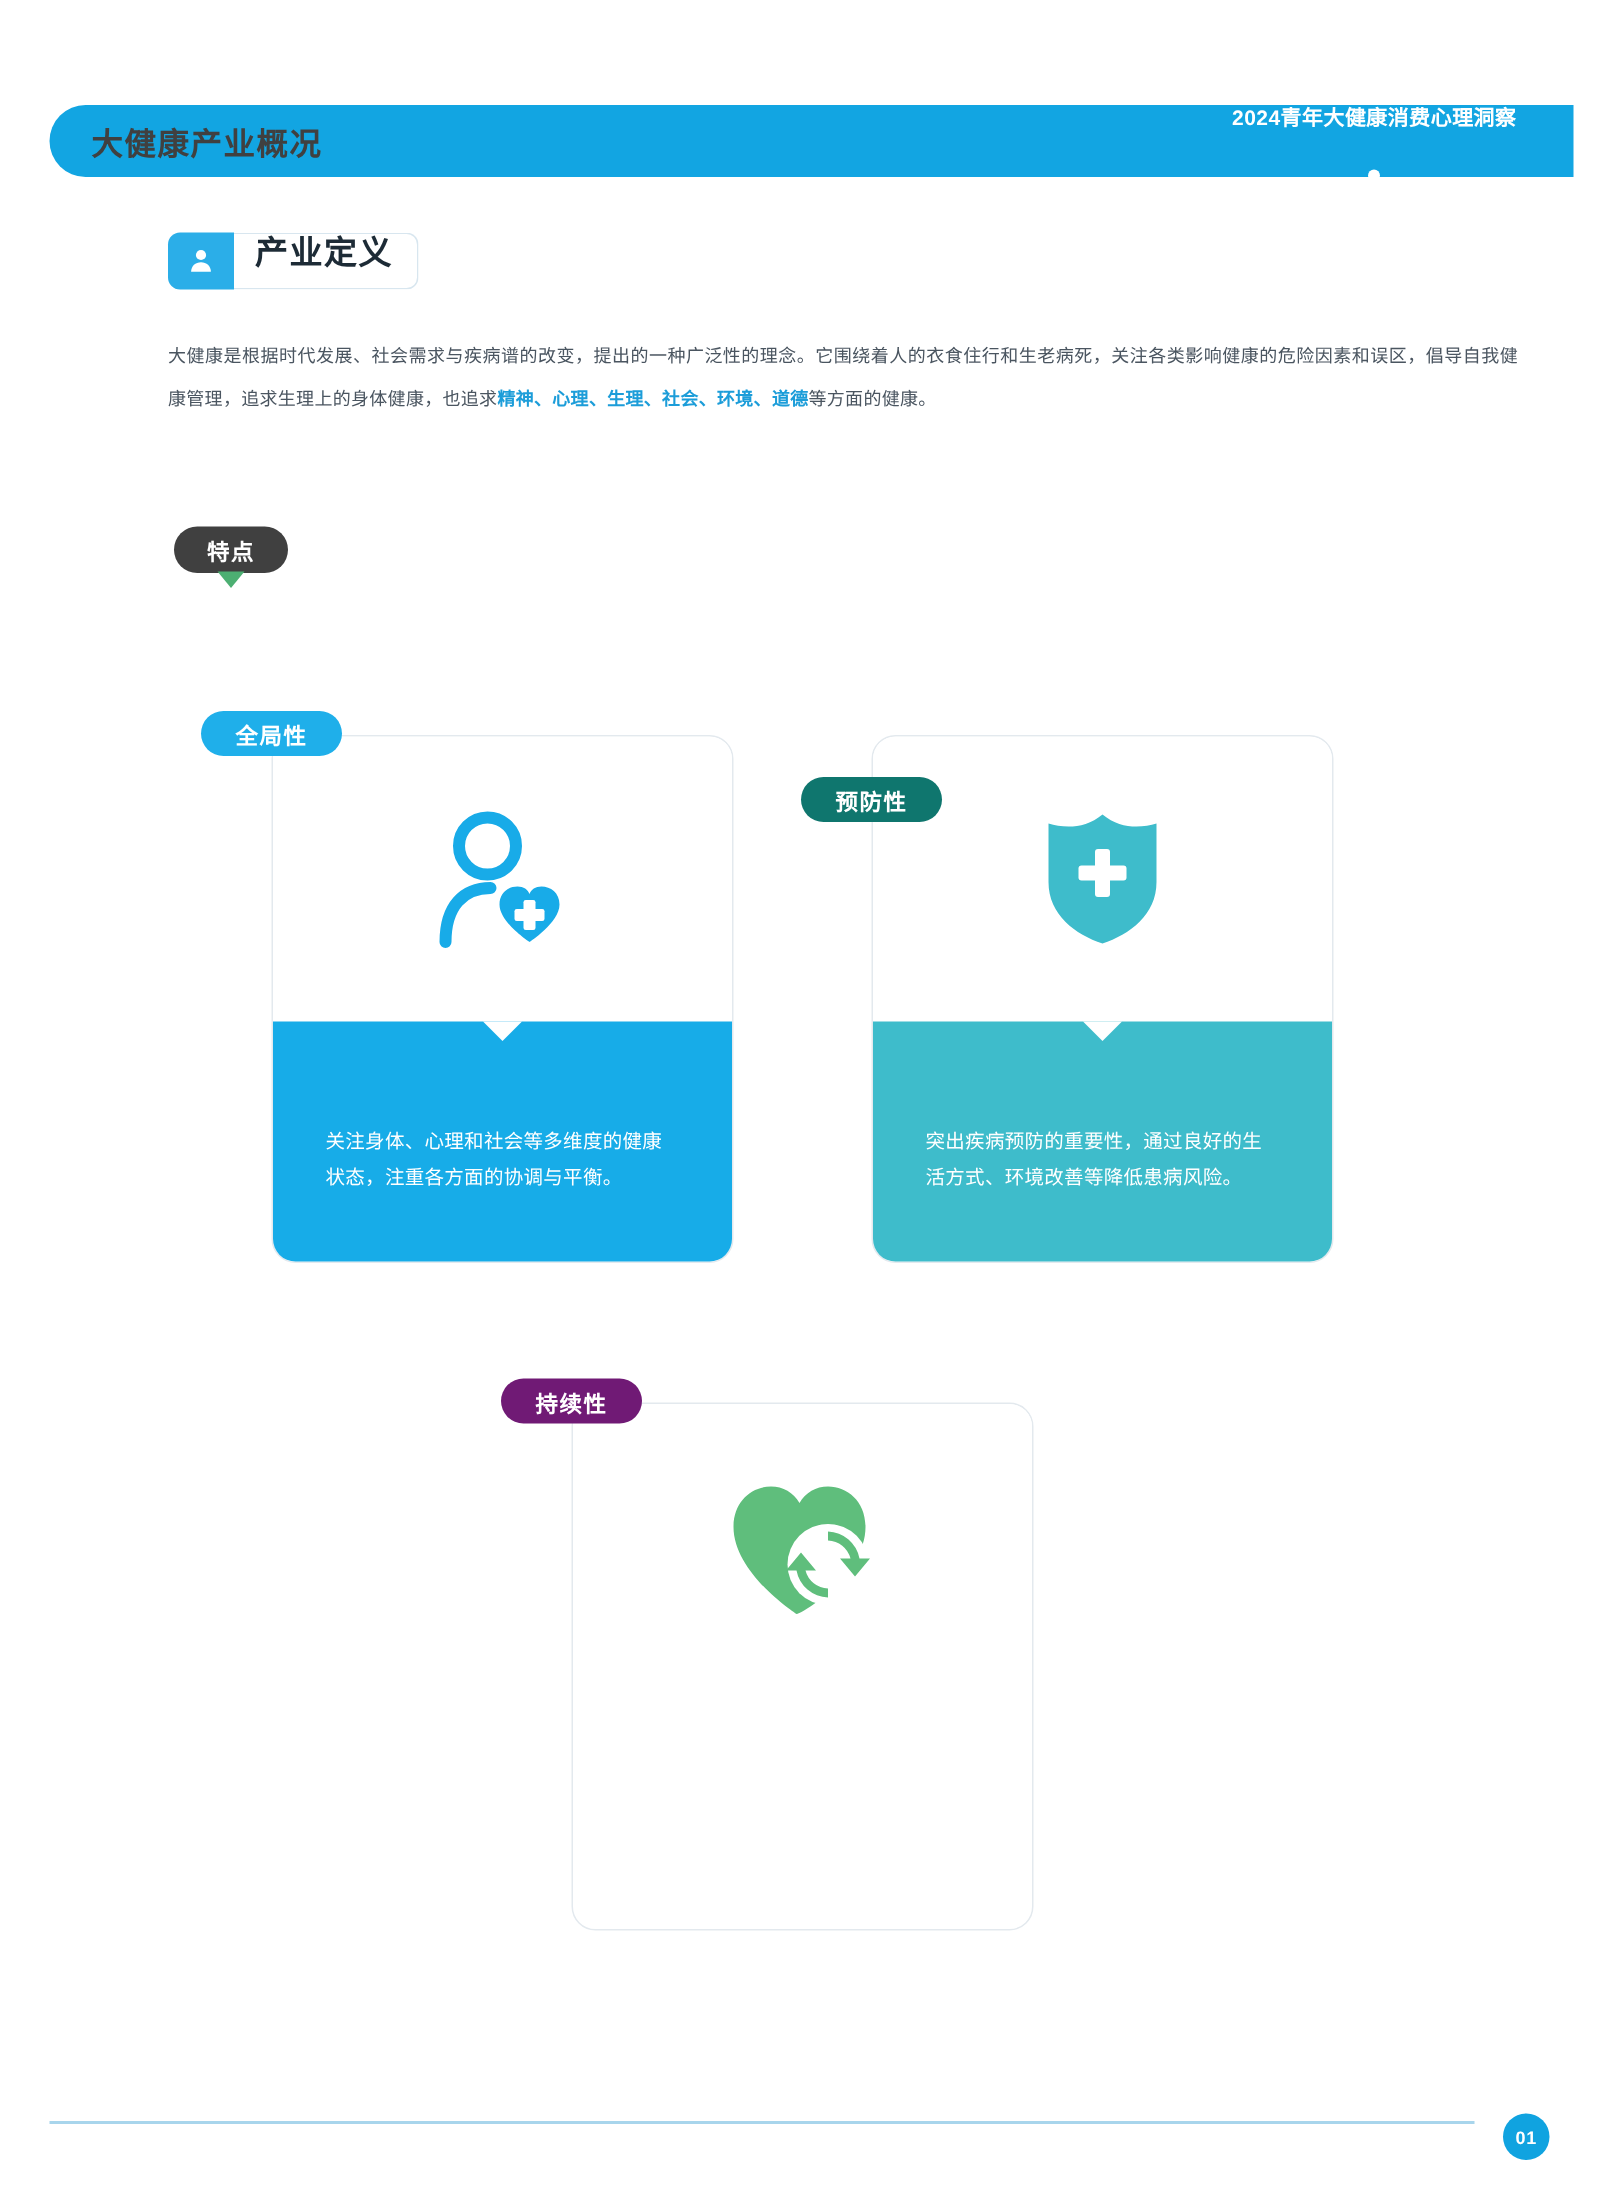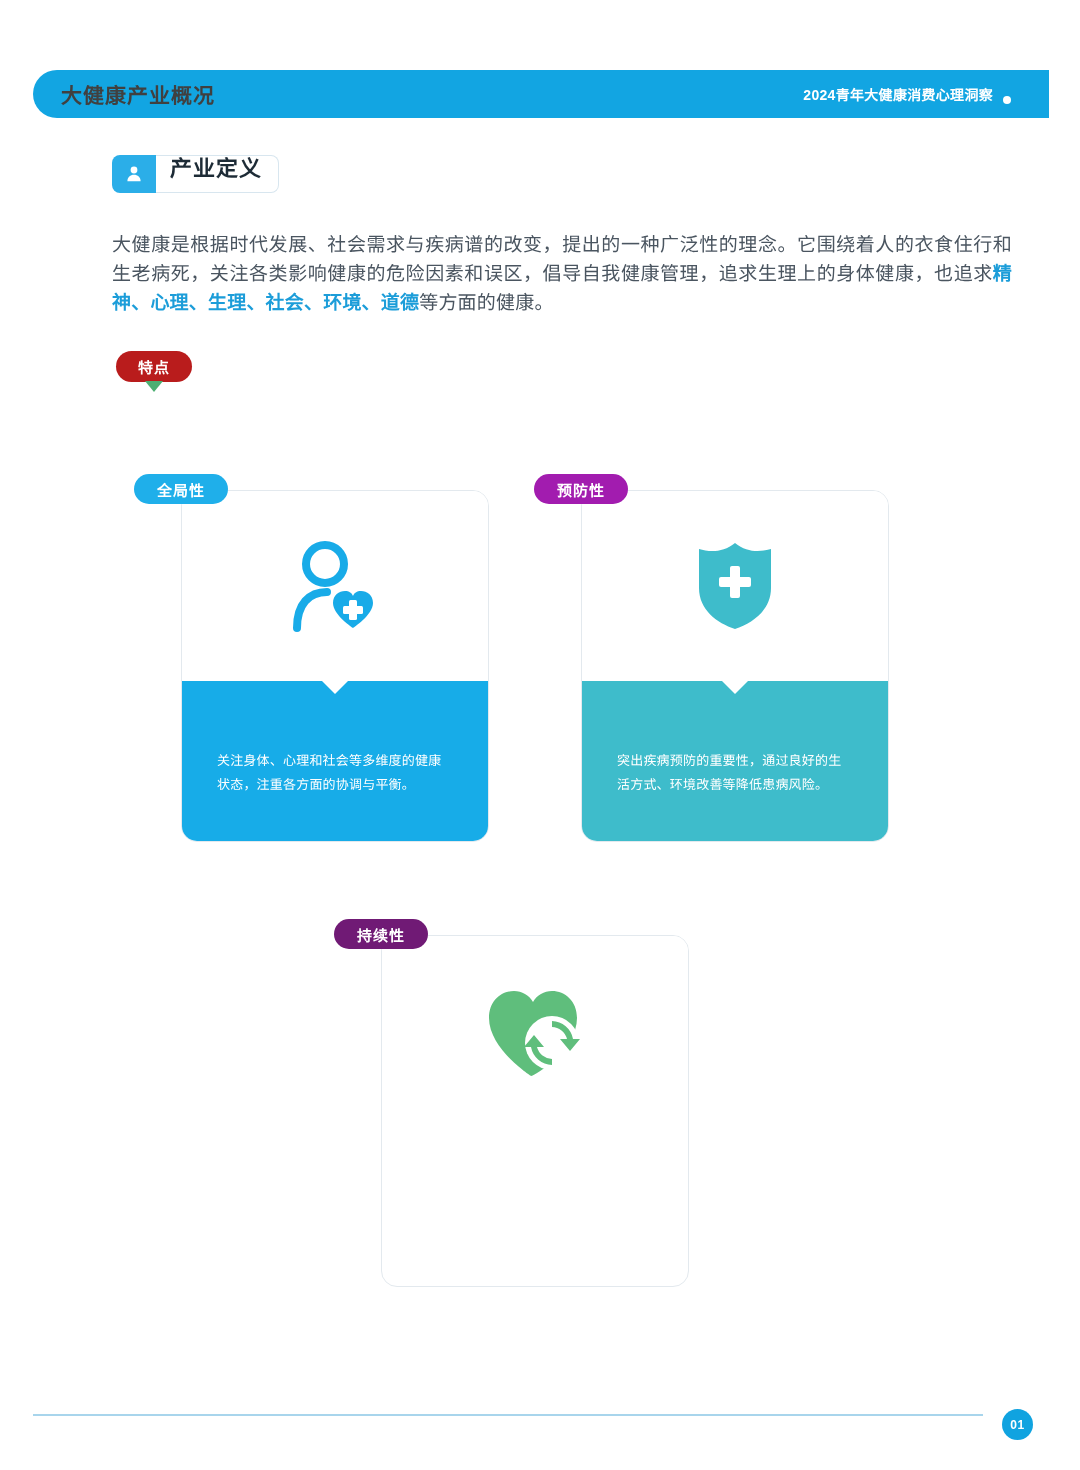--- a/index.html
+++ b/index.html
@@ -33,23 +33,24 @@
   }
   .header-title {
     color: #404040;
     font-size: 21px;
     font-weight: bold;
     letter-spacing: 1px;
     white-space: nowrap;
   }
   .header-right {
     display: flex;
-    align-items: flex-end;
-    gap: 10px;
+    align-items: center;
+    gap: 26px;
     margin-right: 8px;
+    flex-direction: column;
   }
   .header-subtitle {
     color: #ffffff;
     font-size: 14px;
     font-weight: bold;
     letter-spacing: 0.3px;
     white-space: nowrap;
   }
   .header-dot {
     width: 8px;
@@ -91,40 +92,40 @@
     letter-spacing: 1px;
     white-space: nowrap;
   }
 
   
   .definition-text {
     position: absolute;
     left: 112px;
     top: 211px;
     width: 900px;
-    font-size: 19px;
+    font-size: 12px;
     line-height: 29px;
     color: #4a5560;
     letter-spacing: 0.2px;
     text-align: justify;
   }
   .definition-text .hl {
     color: #1C9DD9;
     font-weight: bold;
   }
 
   
   .feature-pill-wrap {
     position: absolute;
     left: 116px;
     top: 351px;
     width: 76px;
   }
   .feature-pill {
-    background: #b91c1c;
+    background: #404040;
     border-radius: 16px;
     height: 31px;
     display: flex;
     align-items: center;
     justify-content: center;
     color: #ffffff;
     font-size: 15px;
     font-weight: bold;
     letter-spacing: 1px;
   }
@@ -277,21 +278,21 @@
       </span>
     </div>
     <div class="card-bottom" style="background:#17ACE8;">
       <span class="card-notch"></span>
       <p class="card-desc">关注身体、心理和社会等多维度的健康状态，注重各方面的协调与平衡。</p>
     </div>
   </div>
 </div>
 
 <div class="card-wrap" id="card-2-wrap">
-  <div class="card-badge" style="background:#a21caf;">预防性</div>
+  <div class="card-badge" style="background:#0f766e;margin-top:44px;">预防性</div>
   <div class="card">
     <div class="card-top">
       <span>
         <svg width="80" height="92" viewBox="0 0 80 92" aria-hidden="true">
           <path d="M40 3 C52 13 66 12 76 9 L76 48 C76 70 58 83 40 89 C22 83 4 70 4 48 L4 9 C14 12 28 13 40 3 Z" fill="#3EBCCB"></path>
           <rect x="35" y="26" width="10" height="32" rx="2" fill="#ffffff"></rect>
           <rect x="24" y="37" width="32" height="10" rx="2" fill="#ffffff"></rect>
         </svg>
       </span>
     </div>

